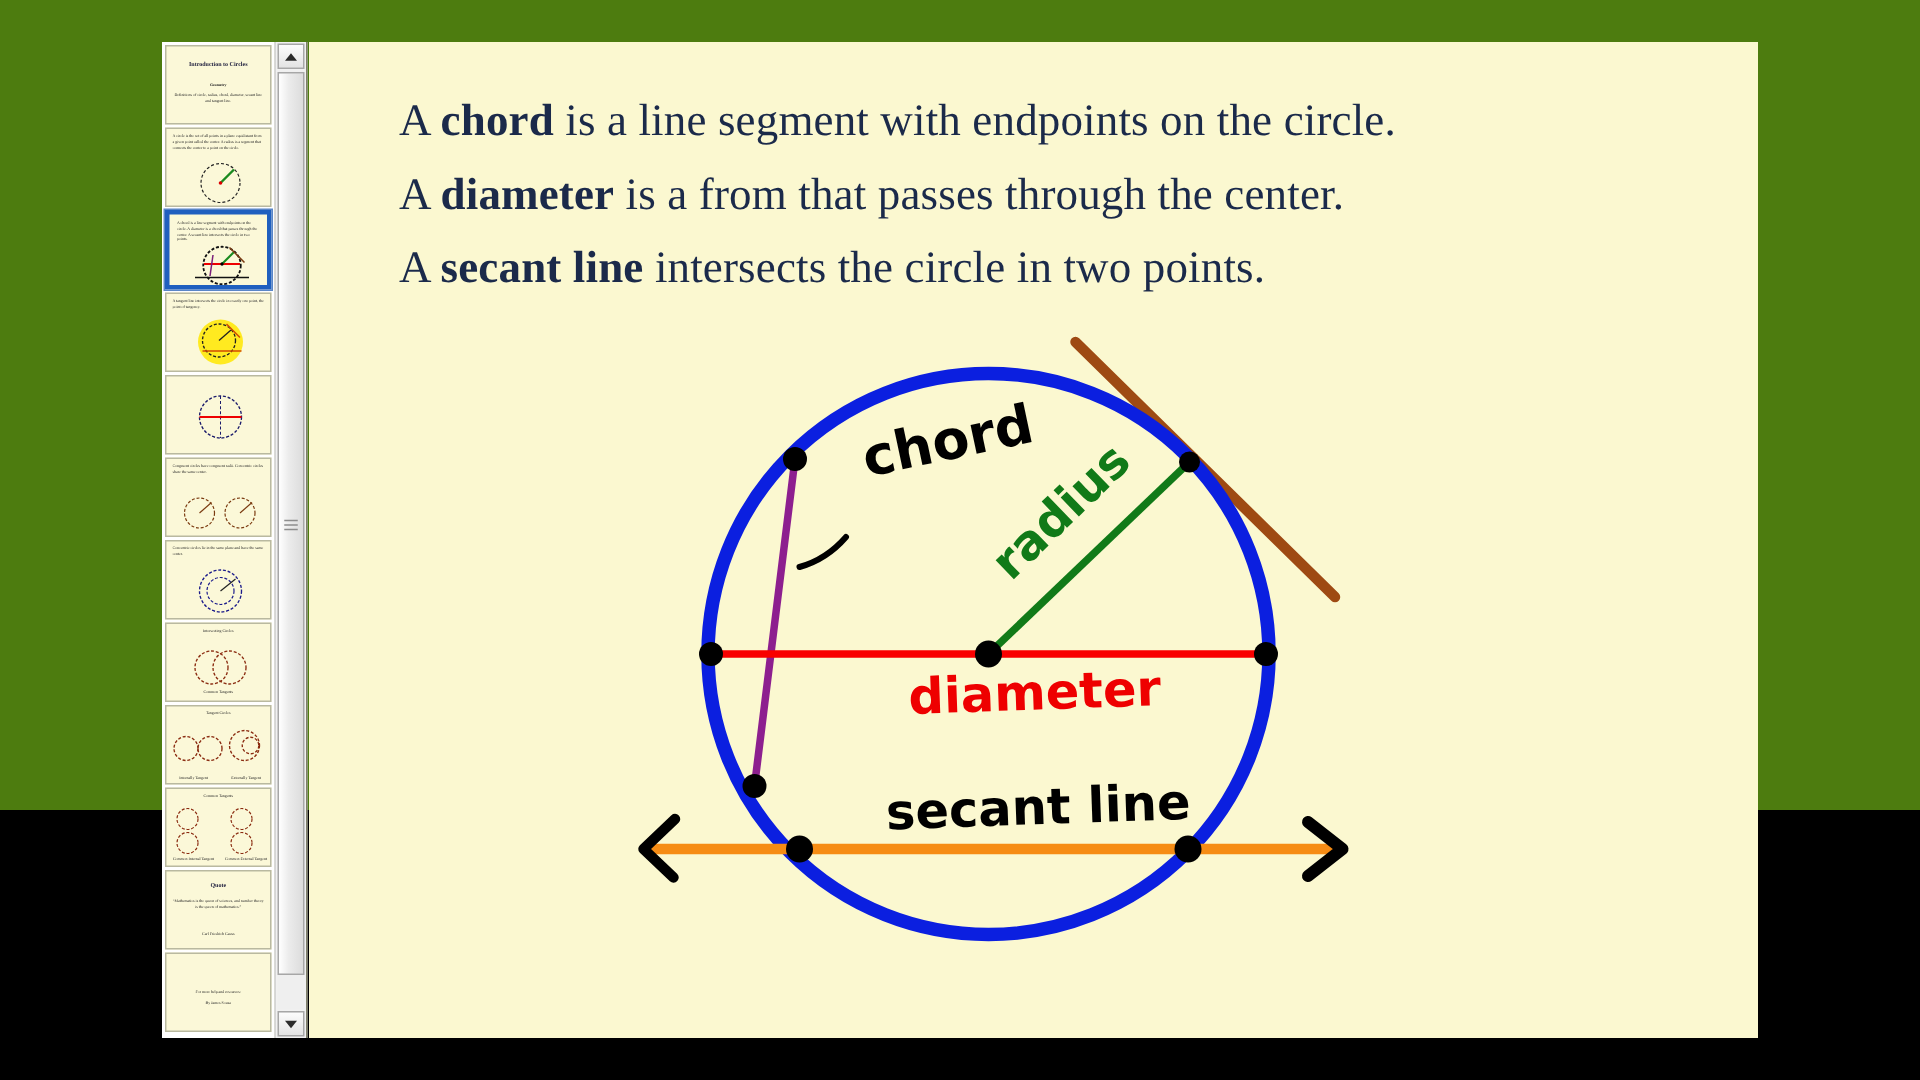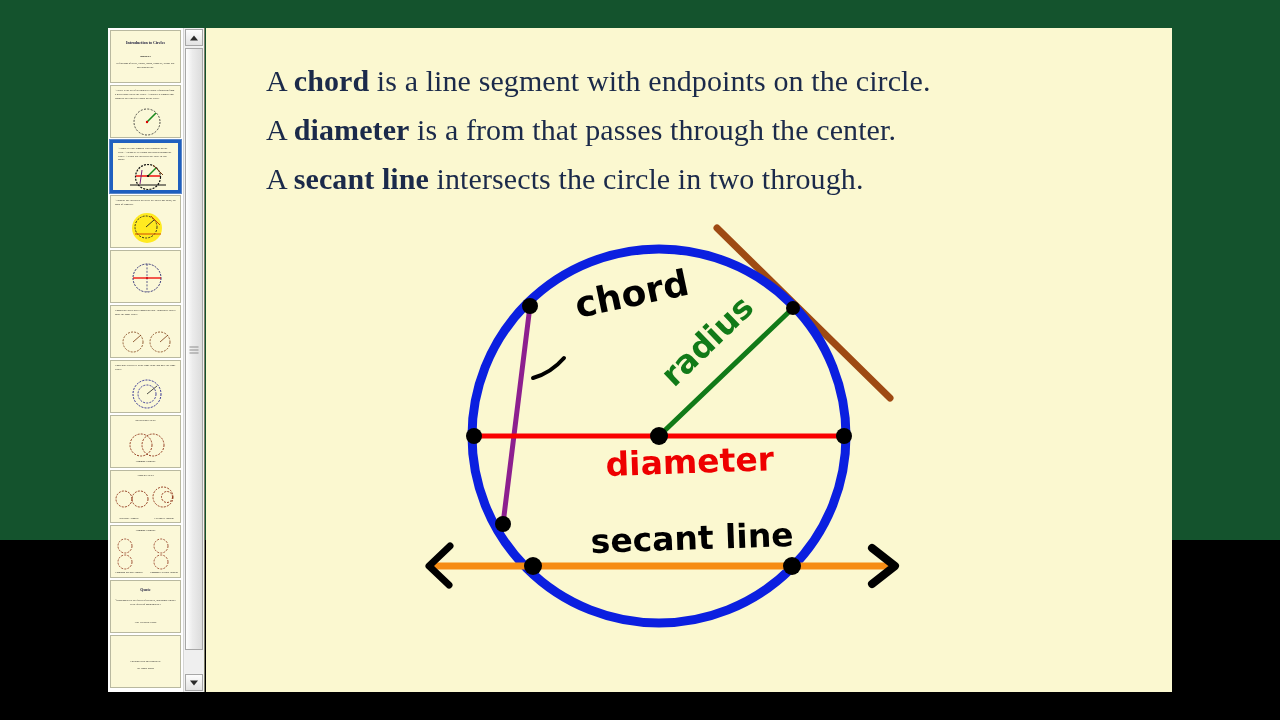--- a/index.html
+++ b/index.html
@@ -1,18 +1,18 @@
 <!DOCTYPE html>
 <html><head>
 <meta charset="utf-8">
 <title>Circle Terms Slide</title>
 <style>
   html,body{margin:0;padding:0;background:#000;}
   body{width:1280px;height:720px;overflow:hidden;font-family:"Liberation Serif",serif;}
-  .stage{position:relative;width:1280px;height:540px;background:#14532d;}
+  .stage{position:relative;width:1280px;height:540px;background:#4d7c0f;}
 
   
   .thumb-panel{
     position:absolute;left:108px;top:28px;width:75px;height:664px;
     background:#ffffff;border-right:1px solid #9a9a78;overflow:hidden;
   }
   .thumb{
     position:relative;width:71px;height:53px;margin:2px auto 1px auto;
     background:#fbf8d8;border:1px solid #b9b9a0;box-sizing:border-box;
     overflow:hidden;
@@ -203,21 +203,21 @@
       <span class="arw"></span>
     </div>
   </div>
 
   <div class="slide">
     <div class="slide-inner">
 
       <div class="lines">
         <div class="line"><span>A </span><b>chord</b><span> is a line segment with endpoints on the circle.</span></div>
         <div class="line"><span>A </span><b>diameter</b><span> is a from that passes through the center.</span></div>
-        <div class="line"><span>A </span><b>secant line</b><span> intersects the circle in two through.</span></div>
+        <div class="line"><span>A </span><b>secant line</b><span> intersects the circle in two points.</span></div>
       </div>
 
       <svg class="diagram" viewBox="0 0 966 664">
 
         <line x1="511" y1="200" x2="684" y2="370" stroke="#9e4a13" stroke-width="7" stroke-linecap="round"></line>
 
         <circle cx="453" cy="408" r="187" fill="none" stroke="#0b1fe0" stroke-width="9"></circle>
 
         <line x1="324" y1="278" x2="297" y2="496" stroke="#8d1f8f" stroke-width="5" stroke-linecap="round"></line>
 

